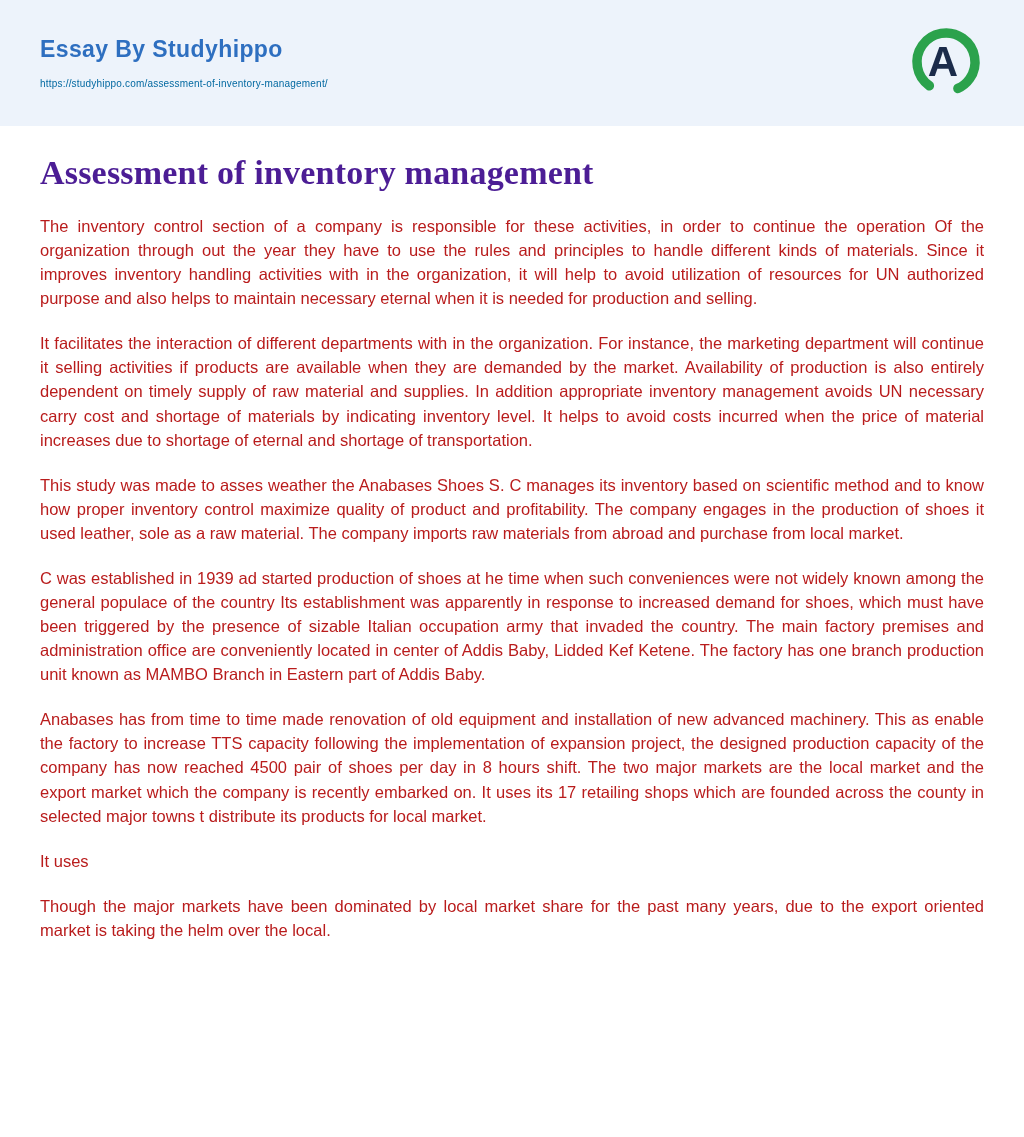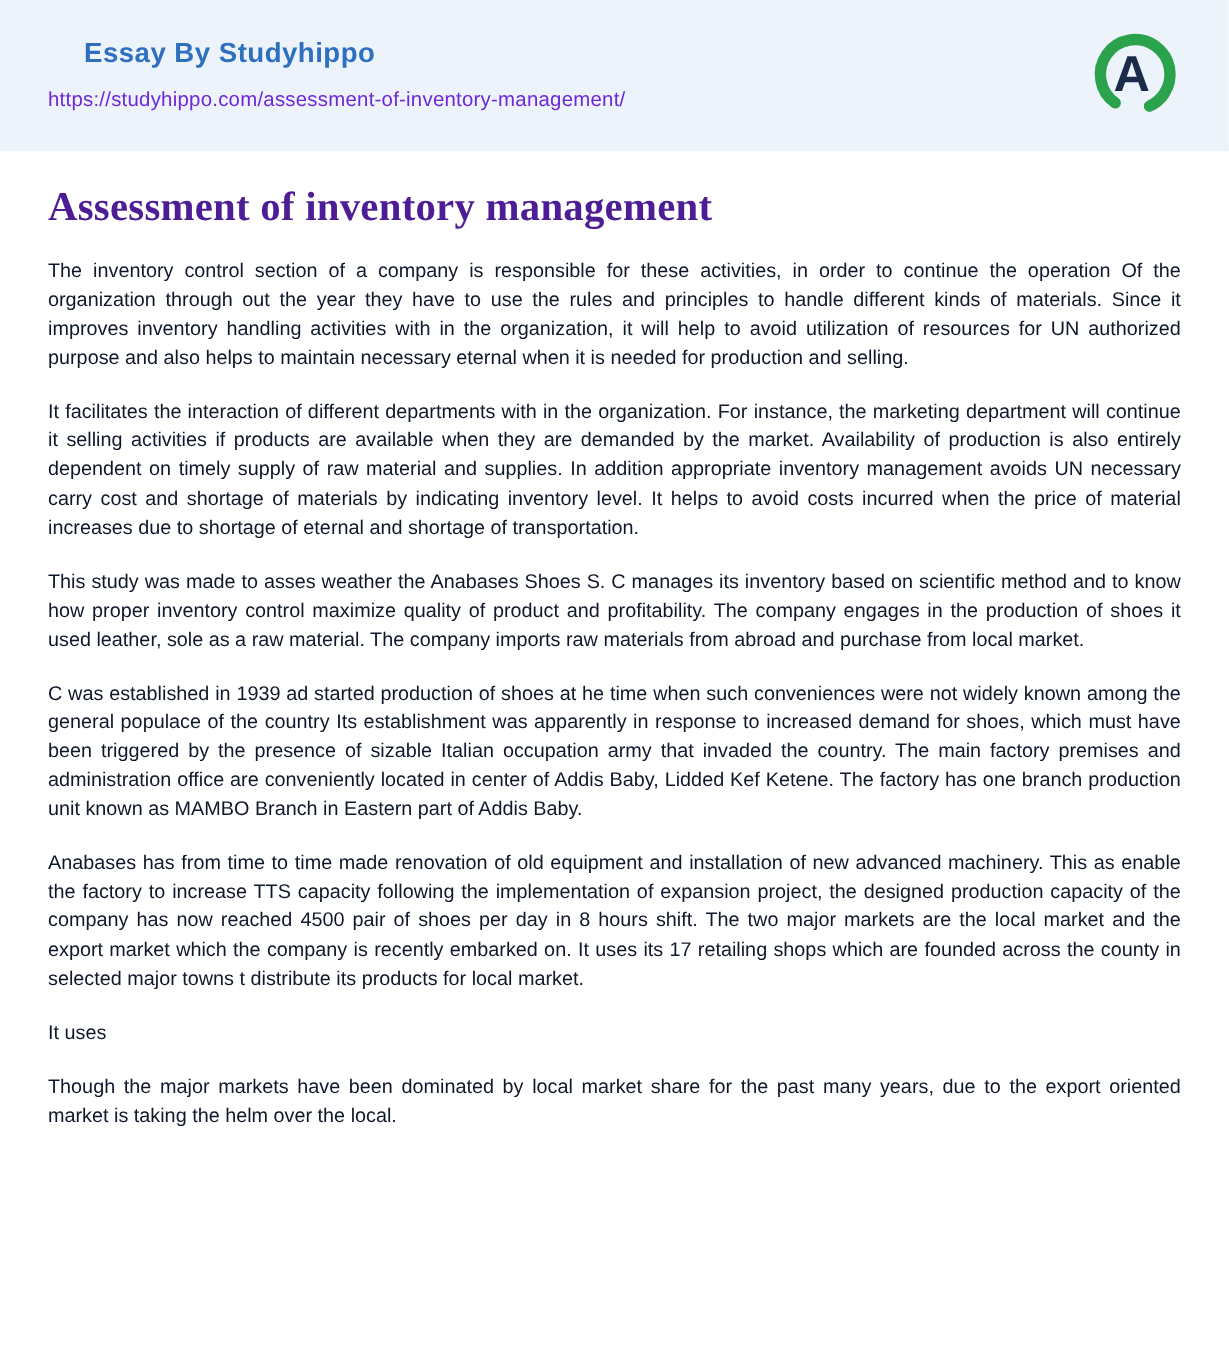--- a/index.html
+++ b/index.html
@@ -20,25 +20,24 @@
     align-items: center;
   }
   .header-text { display: flex; flex-direction: column; }
   .site-title {
     font-family: "Liberation Sans", sans-serif;
     font-size: 23px;
     font-weight: 700;
     color: #2e6fc0;
     letter-spacing: 0.4px;
     margin-bottom: 15px;
-    margin-left: 30px;
   }
   .source-url {
-    font-size: 17px;
-    color: #6d28d9;
+    font-size: 10px;
+    color: #0369a1;
     text-decoration: none;
     letter-spacing: 0.2px;
   }
   .logo-wrap { width: 76px; height: 76px; flex: 0 0 auto; }
 
   
   .article {
     padding: 24px 40px 40px 40px;
   }
   .essay-title {
@@ -46,21 +45,21 @@
     font-size: 34px;
     font-weight: 700;
     color: #4c1d95;
     margin: 4px 0 22px 0;
     letter-spacing: 0.2px;
   }
   .essay-paragraph {
     font-size: 16.5px;
     line-height: 1.46;
     text-align: justify;
-    color: #0f172a;
+    color: #b91c1c;
     margin-bottom: 21px;
   }
   .essay-paragraph:last-child { margin-bottom: 0; }
 </style>
 </head>
 <body>
 
 <header class="page-header">
   <div class="header-text">
     <div class="site-title">Essay By Studyhippo</div>

